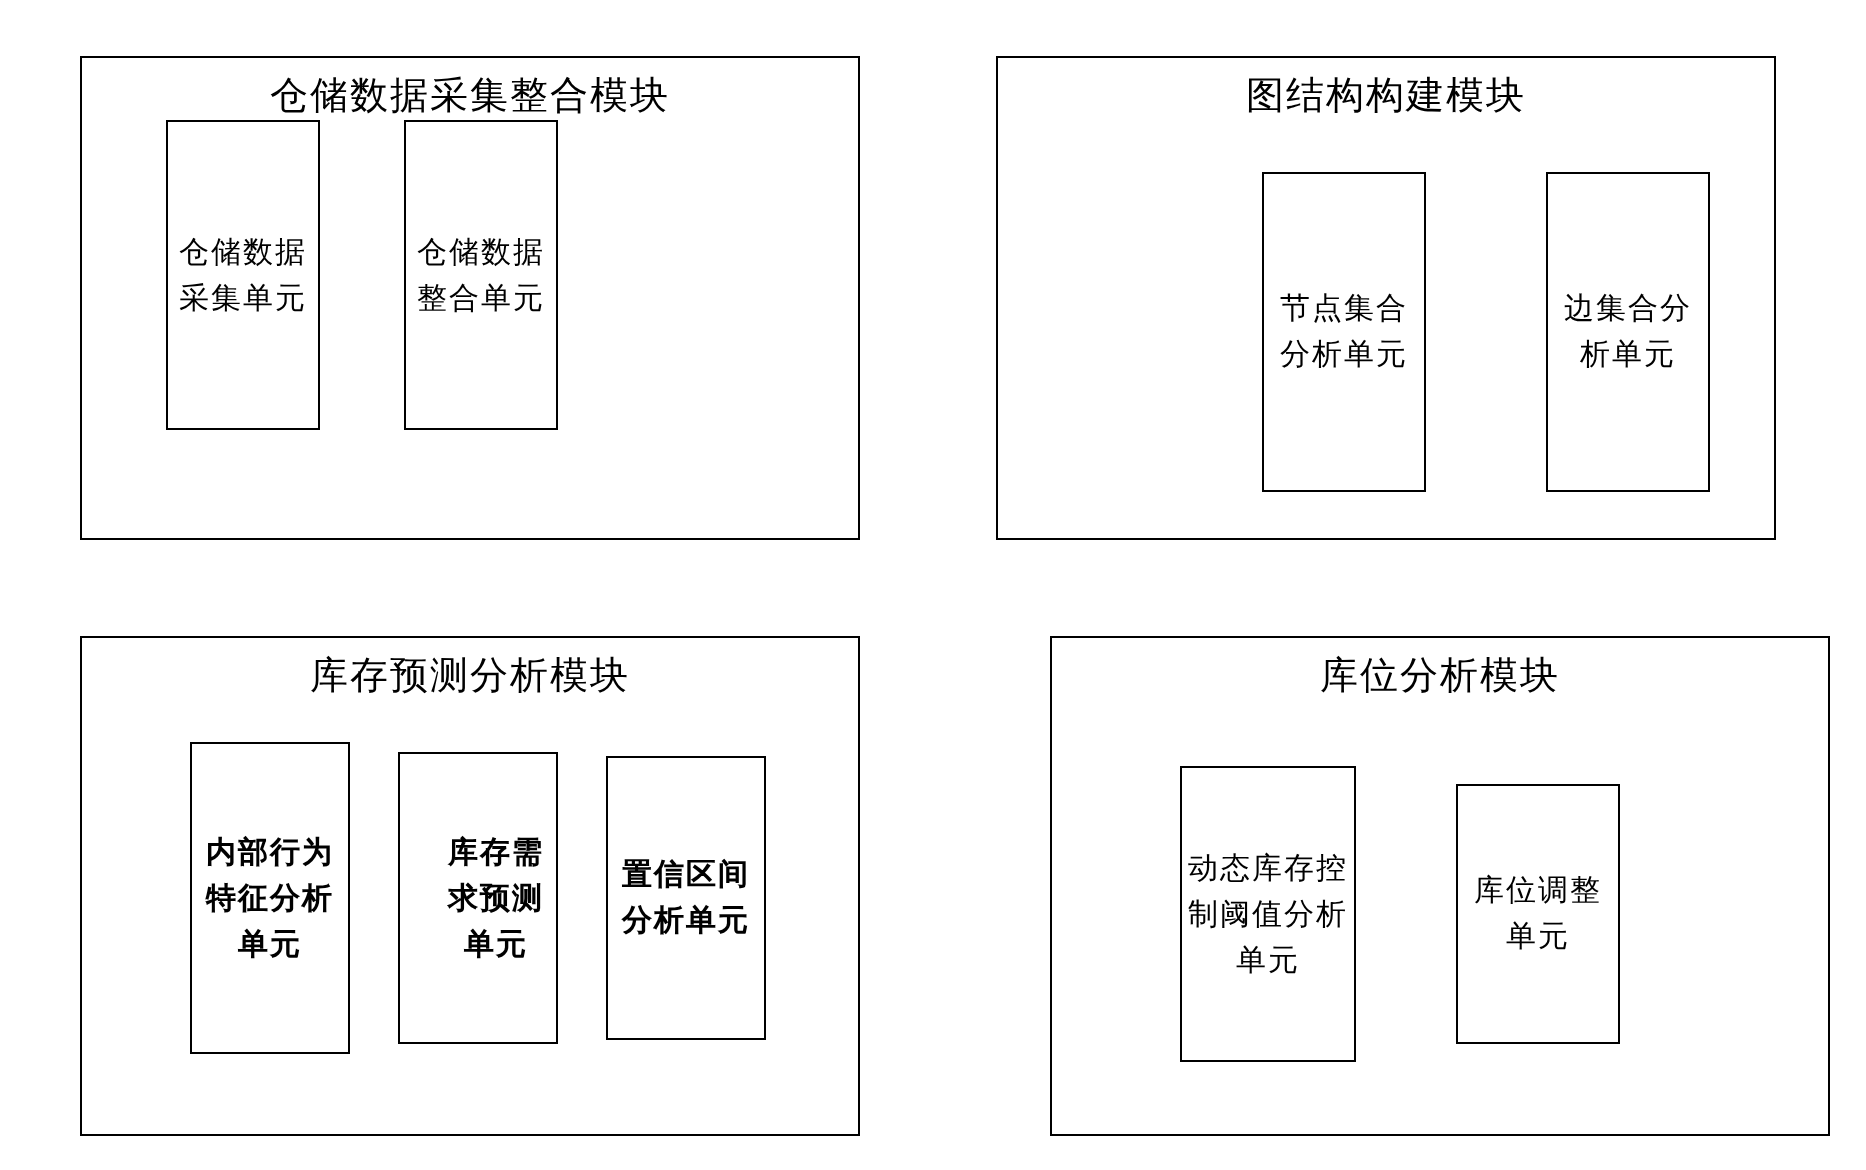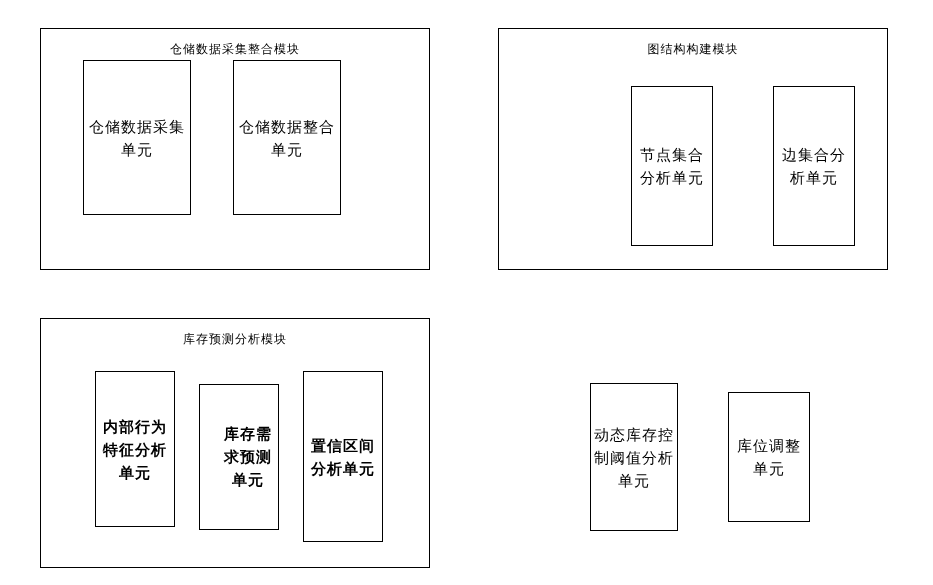--- a/index.html
+++ b/index.html
@@ -20,21 +20,21 @@
     height: 585px;
   }
   .module {
     position: absolute;
     border: 1px solid #000000;
     box-sizing: border-box;
     background: #ffffff;
   }
   .module-title {
     text-align: center;
-    font-size: 12px;
+    font-size: 19px;
     letter-spacing: 1px;
     font-weight: normal;
     padding-top: 10px;
     line-height: 20px;
   }
   .units {
     position: absolute;
     display: flex;
     align-items: flex-start;
   }
@@ -57,21 +57,21 @@
   }
 
   
   #mod-0 { left: 40px;  top: 28px;  width: 390px; height: 242px; }
   #mod-1 { left: 498px; top: 28px;  width: 390px; height: 242px; }
   #mod-2 { left: 40px;  top: 318px; width: 390px; height: 250px; }
   #mod-3 { left: 525px; top: 318px; width: 390px; height: 250px; }
 
   
   #units-0 { left: 83px;  top: 60px;  gap: 42px; }
-  #units-0 .unit { width: 108px; height: 155px; }
+  #units-0 .unit { width: 77px; height: 155px; }
 
   #units-1 { left: 82px;  top: 58px;  gap: 36px; }
   #units-1 .unit { width: 82px; height: 160px; margin-left: 24px; }
 
   #units-2 { left: 55px;  top: 53px;  gap: 24px; font-weight: bold; }
   #units-2 .unit { width: 80px; height: 156px; }
 
   #units-3 { left: 65px;  top: 57px;  gap: 50px; }
   #units-3 .unit { width: 88px; height: 148px; }
   #units-3 .unit.narrow { width: 82px; height: 130px; align-self: center; }
@@ -108,25 +108,28 @@
   <div class="module" id="mod-2">
     <div class="module-title">库存预测分析模块</div>
   </div>
   <div class="units" id="units-2" style="left:95px; top:371px;">
     <div class="unit">
         <span>内部行为特征分析单元</span>
       </div>
     <div class="unit" style="height:146px; align-self:center;padding-left:20px;">
         <span>库存需求预测单元</span>
       </div>
-    <div class="unit" style="height:171px; align-self:center;justify-content:flex-end;">
+    <div class="unit" style="height:142px; align-self:center;justify-content:flex-end;">
         <span>置信区间分析单元</span>
       </div>
   </div>
 
+  <div class="module" id="mod-3">
+    <div class="module-title">库位分析模块</div>
+  </div>
   <div class="units" id="units-3" style="left:590px; top:383px;">
     <div class="unit">
         <span>动态库存控制阈值分析单元</span>
       </div>
     <div class="unit narrow">
         <span>库位调整单元</span>
       </div>
   </div>
 
 </div>

